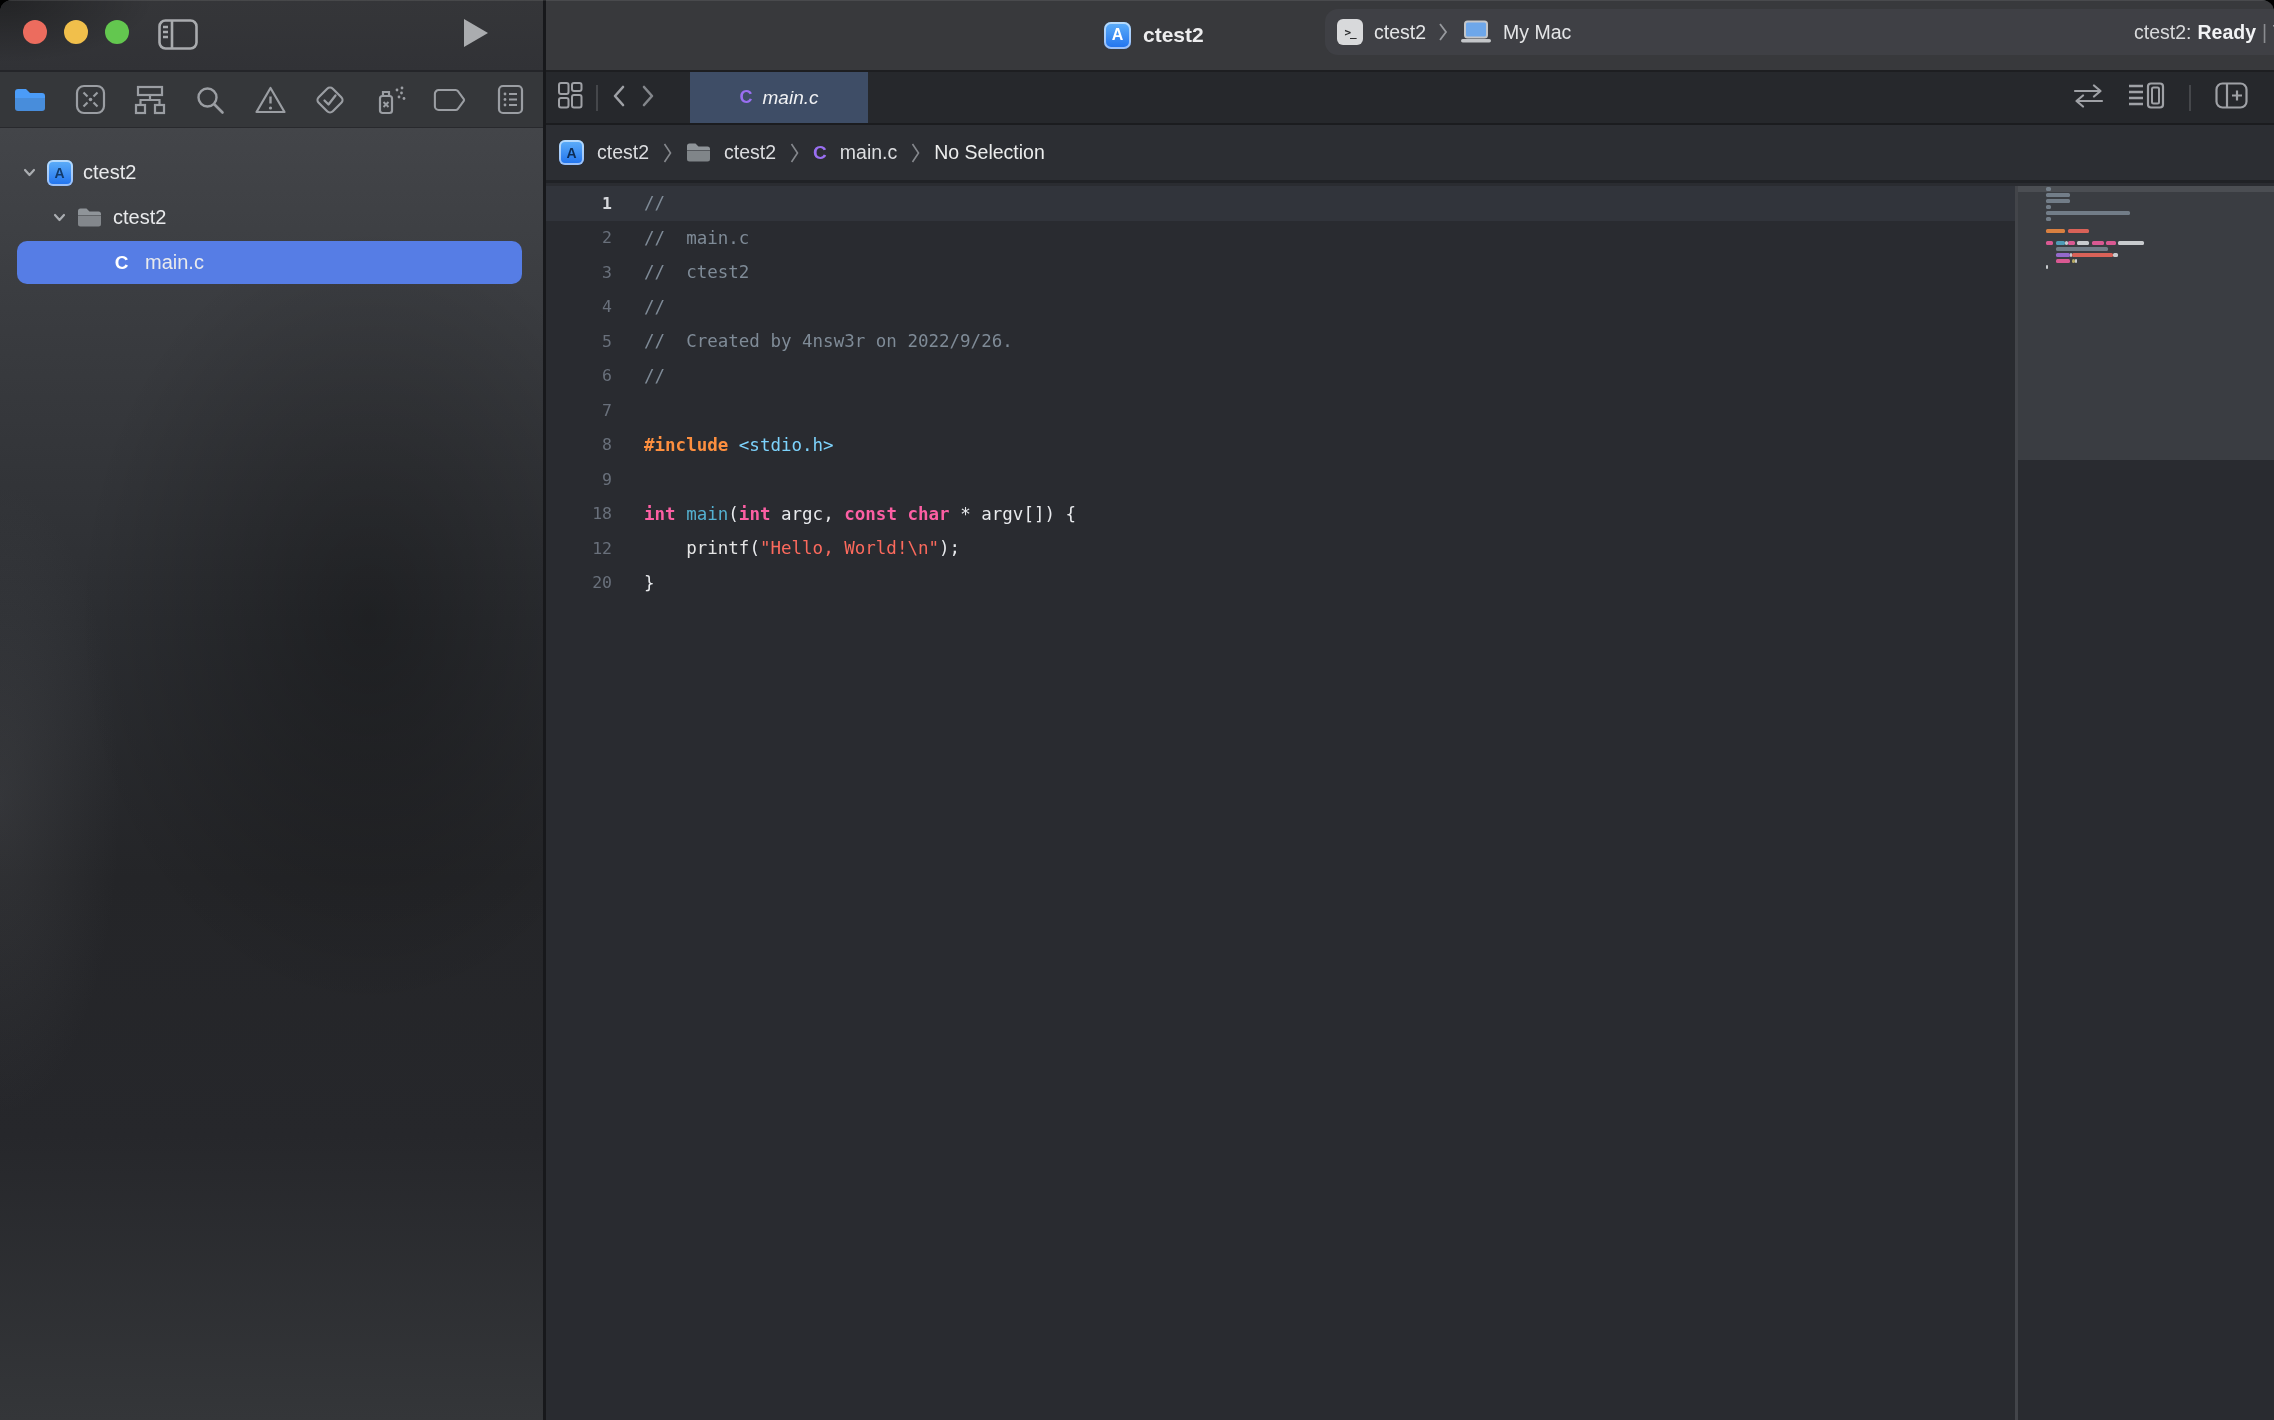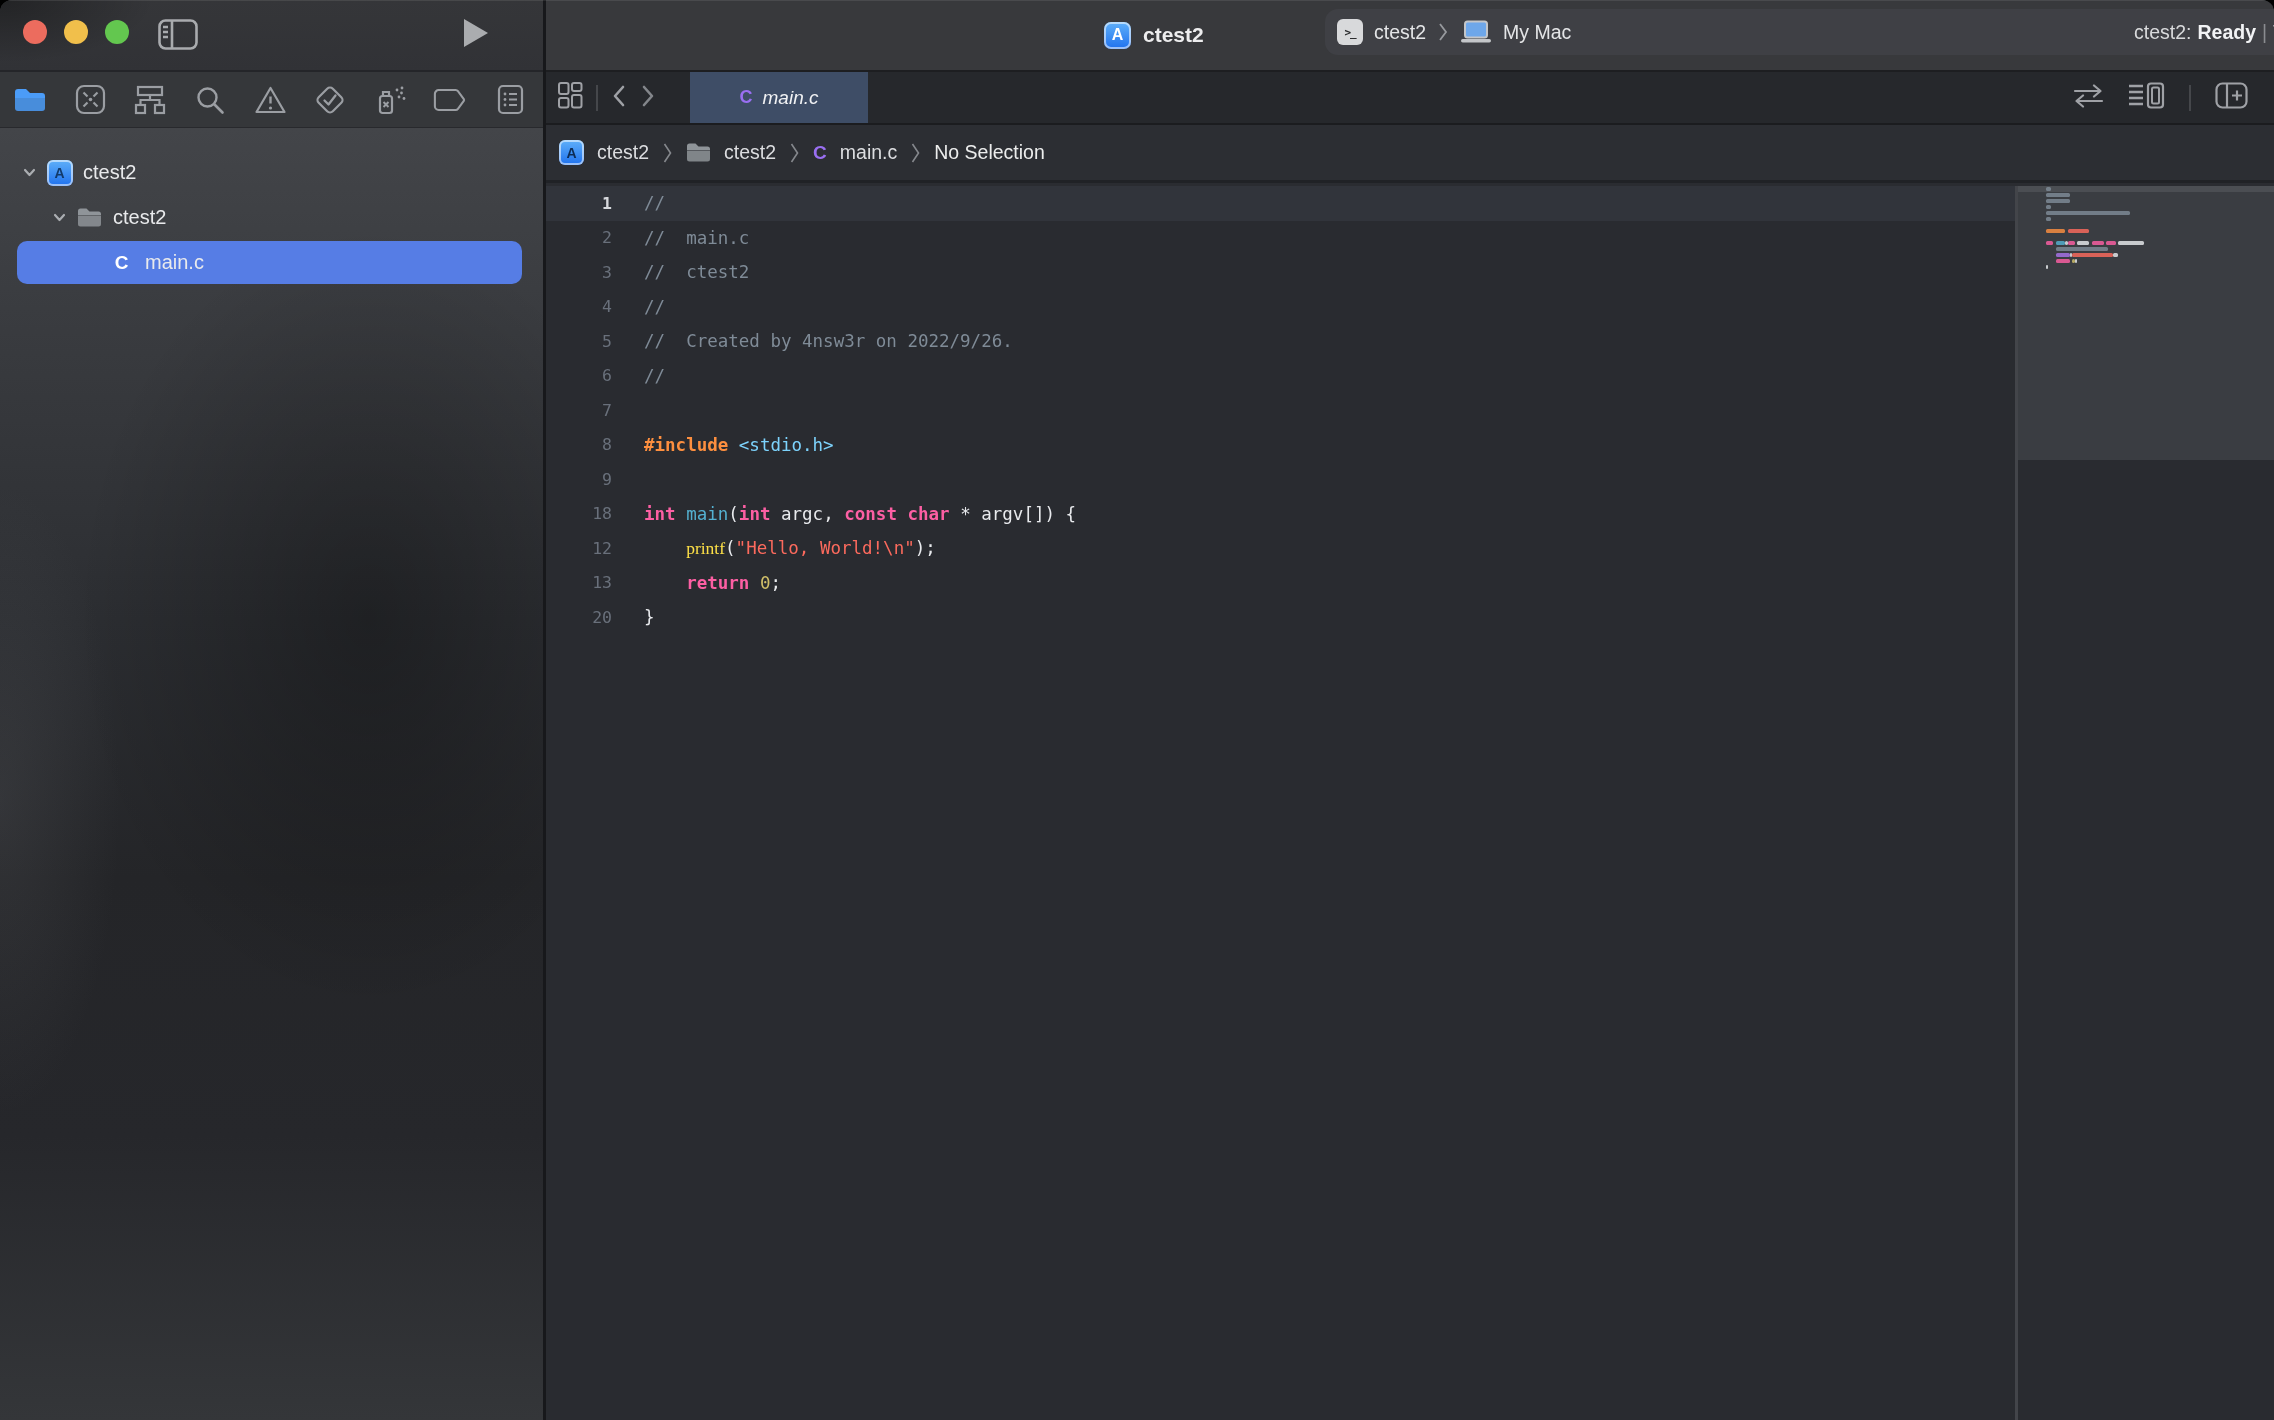--- a/index.html
+++ b/index.html
@@ -389,25 +389,21 @@
         <div class="line">
           <span class="gutter">9</span>
           <span class="src"></span>
         </div>
         <div class="line">
           <span class="gutter">18</span>
           <span class="src"><span class="tk-b" style="color: rgb(252, 95, 163);">int</span><span style="color: rgb(232, 234, 237);"> </span><span style="color: rgb(84, 177, 209);">main</span><span style="color: rgb(232, 234, 237);">(</span><span class="tk-b" style="color: rgb(252, 95, 163);">int</span><span style="color: rgb(232, 234, 237);"> argc, </span><span class="tk-b" style="color: rgb(252, 95, 163);">const</span><span style="color: rgb(232, 234, 237);"> </span><span class="tk-b" style="color: rgb(252, 95, 163);">char</span><span style="color: rgb(232, 234, 237);"> * argv[]) {</span></span>
         </div>
         <div class="line">
           <span class="gutter">12</span>
-          <span class="src"><span style="color: rgb(232, 234, 237);">    </span><span style="color: #fde047; font-family: Liberation Serif, serif;">printf</span><span style="color: rgb(232, 234, 237);">(</span><span style="color: rgb(252, 106, 93);">"Hello, World!\n"</span><span style="color: rgb(232, 234, 237);">);</span></span>
-        </div>
-        <div class="line">
-          <span class="gutter">13</span>
-          <span class="src"><span style="color: rgb(232, 234, 237);">    </span><span class="tk-b" style="color: rgb(252, 95, 163);">return</span><span style="color: rgb(232, 234, 237);"> </span><span style="color: rgb(208, 191, 105);">0</span><span style="color: rgb(232, 234, 237);">;</span></span>
+          <span class="src"><span style="color: rgb(232, 234, 237);">    </span><span style="color: #e5e5e5;">printf</span><span style="color: rgb(232, 234, 237);">(</span><span style="color: rgb(252, 106, 93);">"Hello, World!\n"</span><span style="color: rgb(232, 234, 237);">);</span></span>
         </div>
         <div class="line">
           <span class="gutter">20</span>
           <span class="src"><span style="color: rgb(232, 234, 237);">}</span></span>
         </div>
       </div>
     <div class="minimap-divider"></div>
     <div class="minimap" id="minimap">
       <div class="minimap-visible"></div>
       <div class="mm-curline"></div>

